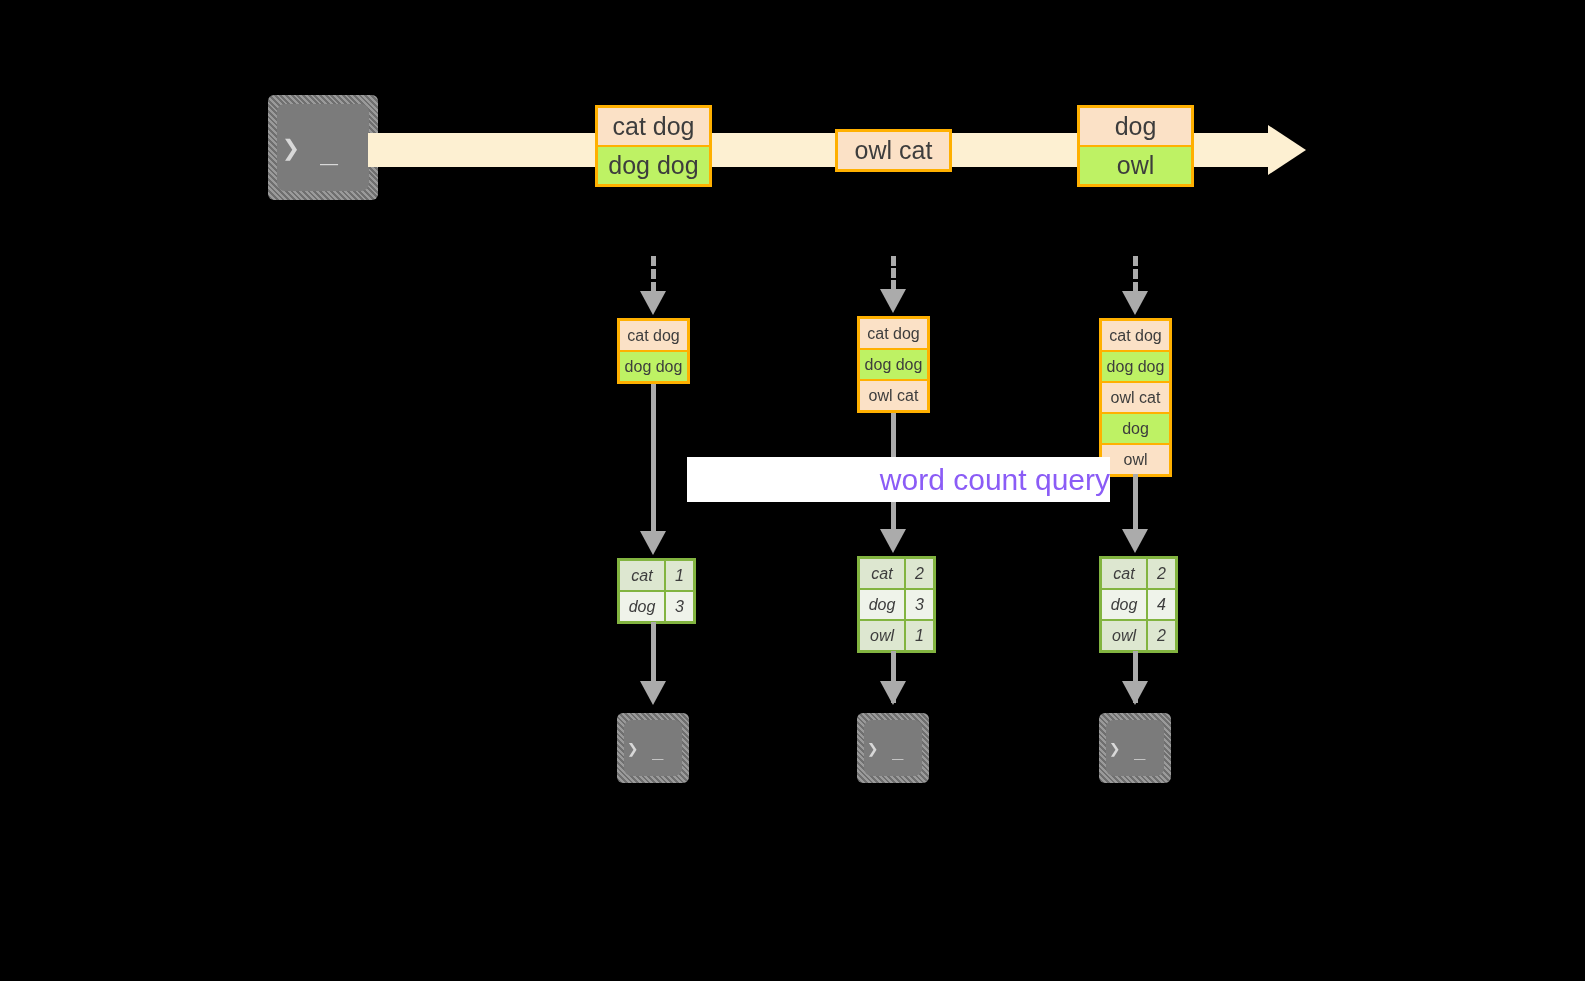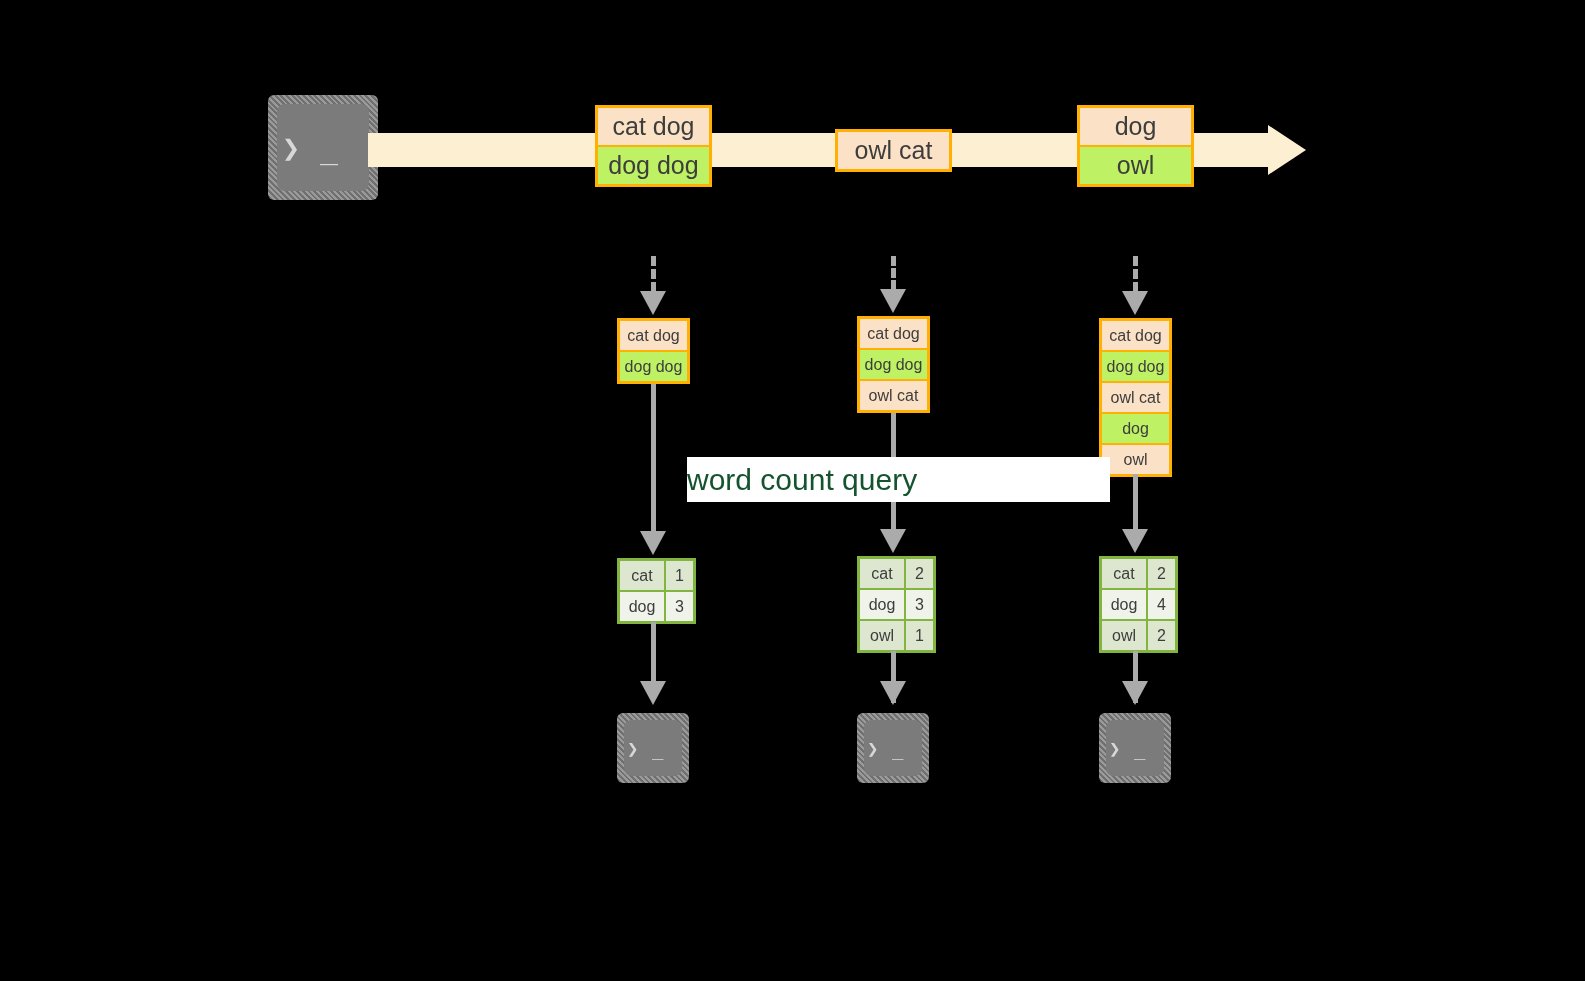--- a/index.html
+++ b/index.html
@@ -95,20 +95,21 @@
 
   
   .gtable {
     position: absolute;
     box-sizing: border-box;
     border: 3px solid #82B440;
     background: #82B440;
     display: flex;
     flex-direction: column;
     gap: 2px;
+    font-style: italic;
   }
   .grow {
     display: flex;
     gap: 2px;
     height: 29px;
   }
   .gcell {
     box-sizing: border-box;
     display: flex;
     align-items: center;
@@ -139,22 +140,22 @@
     border-right: 13px solid transparent;
     border-top: 24px solid #ABABAB;
   }
 
   
   .query-label {
     position: absolute;
     background: #FFFFFF;
     display: flex;
     align-items: center;
-    justify-content: flex-start;
-    color: #14532d;
+    justify-content: flex-end;
+    color: #8b5cf6;
     font-size: 30px;
     white-space: nowrap;
   }
 </style>
 </head>
 <body>
 
 <div id="canvas">
 
   <div class="terminal" style="left:268px; top:95px; width:110px; height:105px;">

